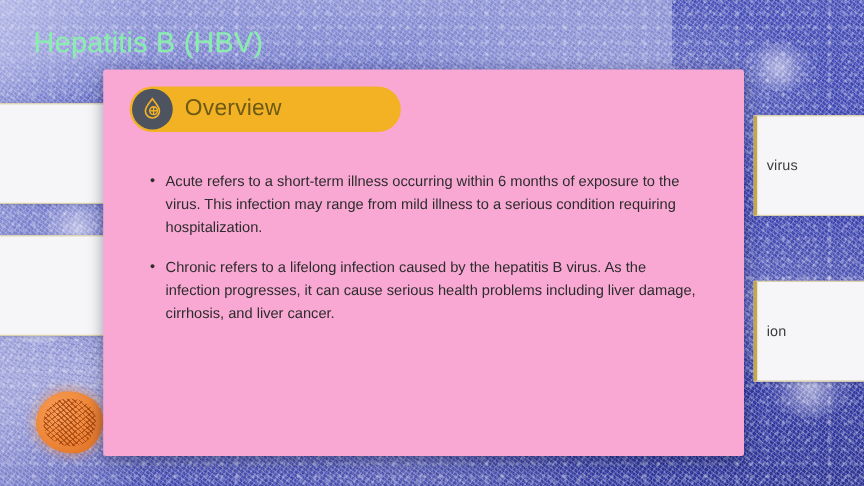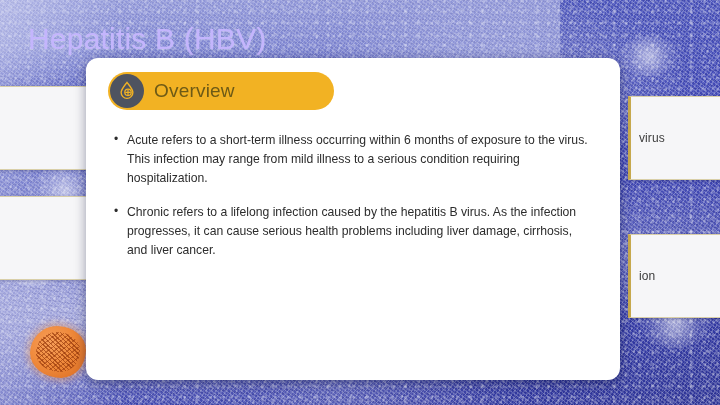--- a/index.html
+++ b/index.html
@@ -119,36 +119,36 @@
   .under-card.right .under-card-label {
     right: auto;
     left: 8px;
   }
 
   
   .slide-title {
     position: absolute;
     left: 28px;
     top: 22px;
-    font-size: 30px;
+    font-size: 24px;
     font-weight: 400;
-    color: #c4b5fd;
+    color: #86efac;
     letter-spacing: 0.2px;
     text-shadow: 0 1px 1px rgba(255,255,255,0.25);
   }
 
   
   .modal {
     position: absolute;
     left: 86px;
     top: 58px;
     width: 534px;
     height: 322px;
-    background: #ffffff;
-    border-radius: 12px;
+    background: #f9a8d4;
+    border-radius: 2px;
     box-shadow: 0 3px 12px rgba(10,12,50,0.40);
   }
 
   .modal-badge {
     position: absolute;
     left: 22px;
     top: 14px;
     height: 38px;
     min-width: 200px;
     padding-right: 26px;
@@ -181,21 +181,21 @@
     right: 26px;
     top: 72px;
     color: #2c2c2c;
     font-size: 12.2px;
     line-height: 1.55;
   }
   .modal-intro {
     margin: 0 0 16px 0;
   }
   .bullet-list {
-    margin: 1px;
+    margin: 12px;
     padding: 0;
     list-style: none;
   }
   .bullet-item {
     position: relative;
     padding-left: 14px;
     margin-bottom: 15px;
   }
   .bullet-item:last-child { margin-bottom: 0; }
   .bullet-item::before {

